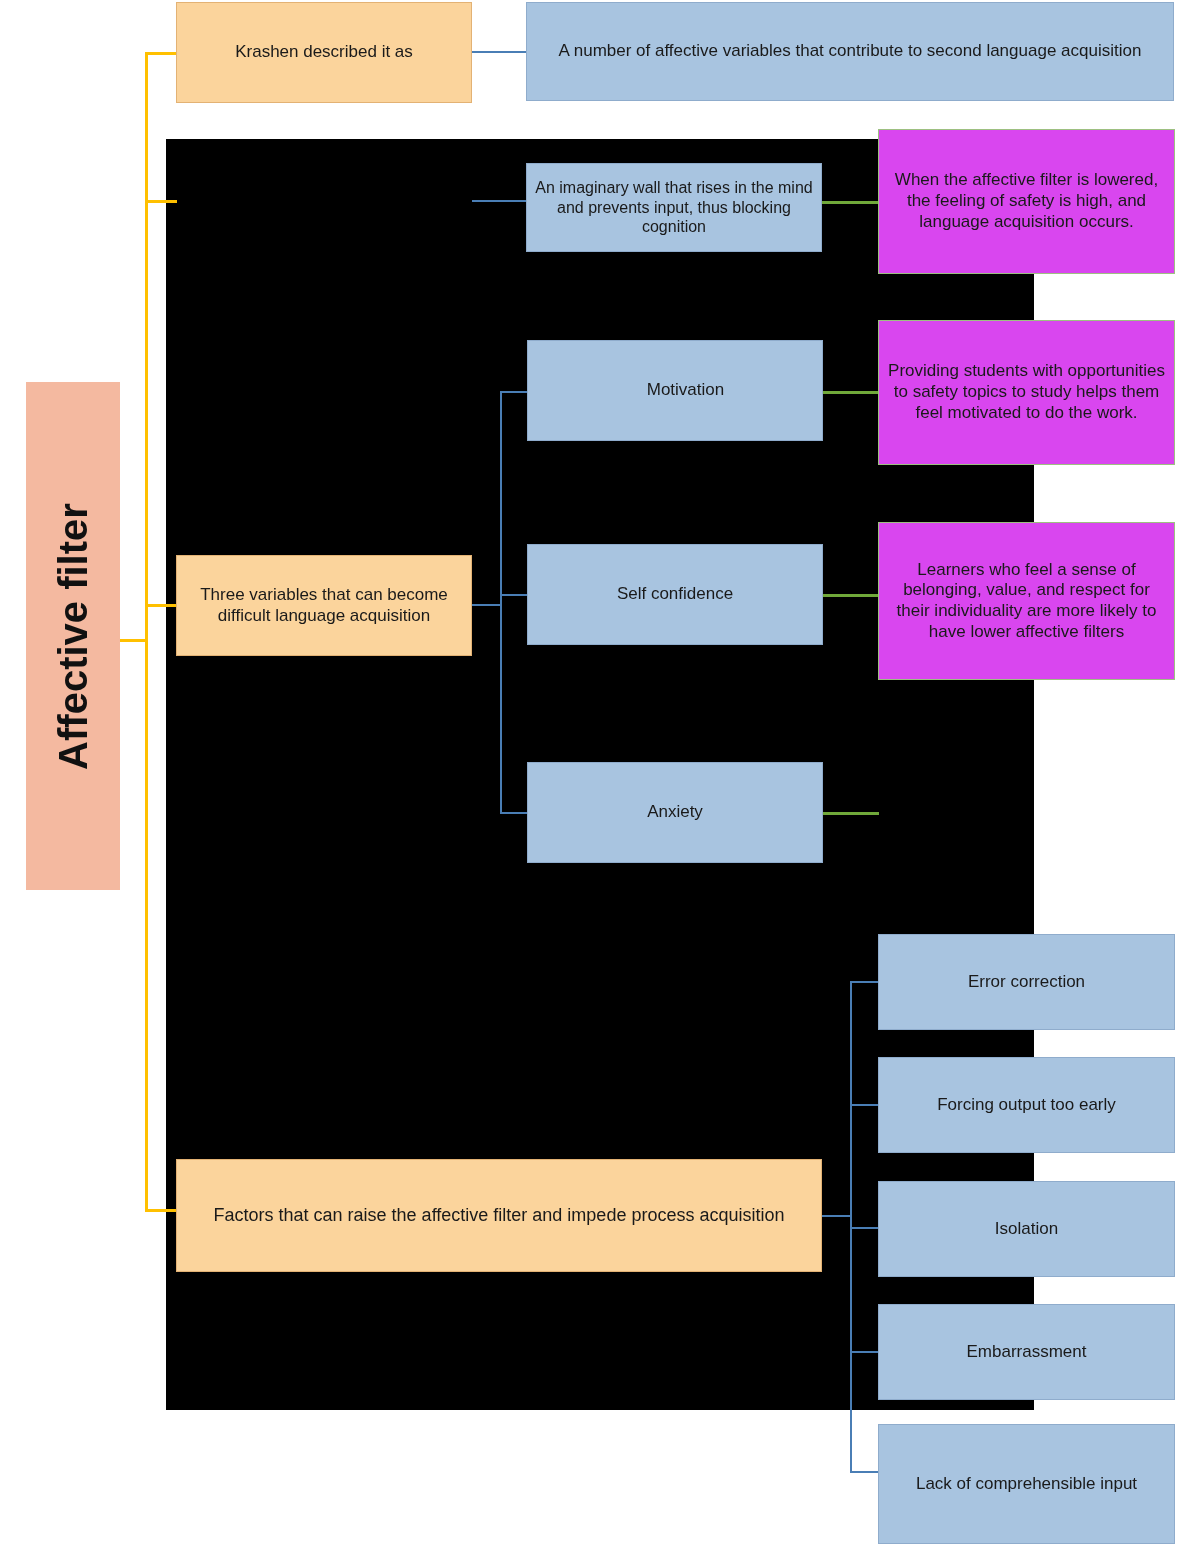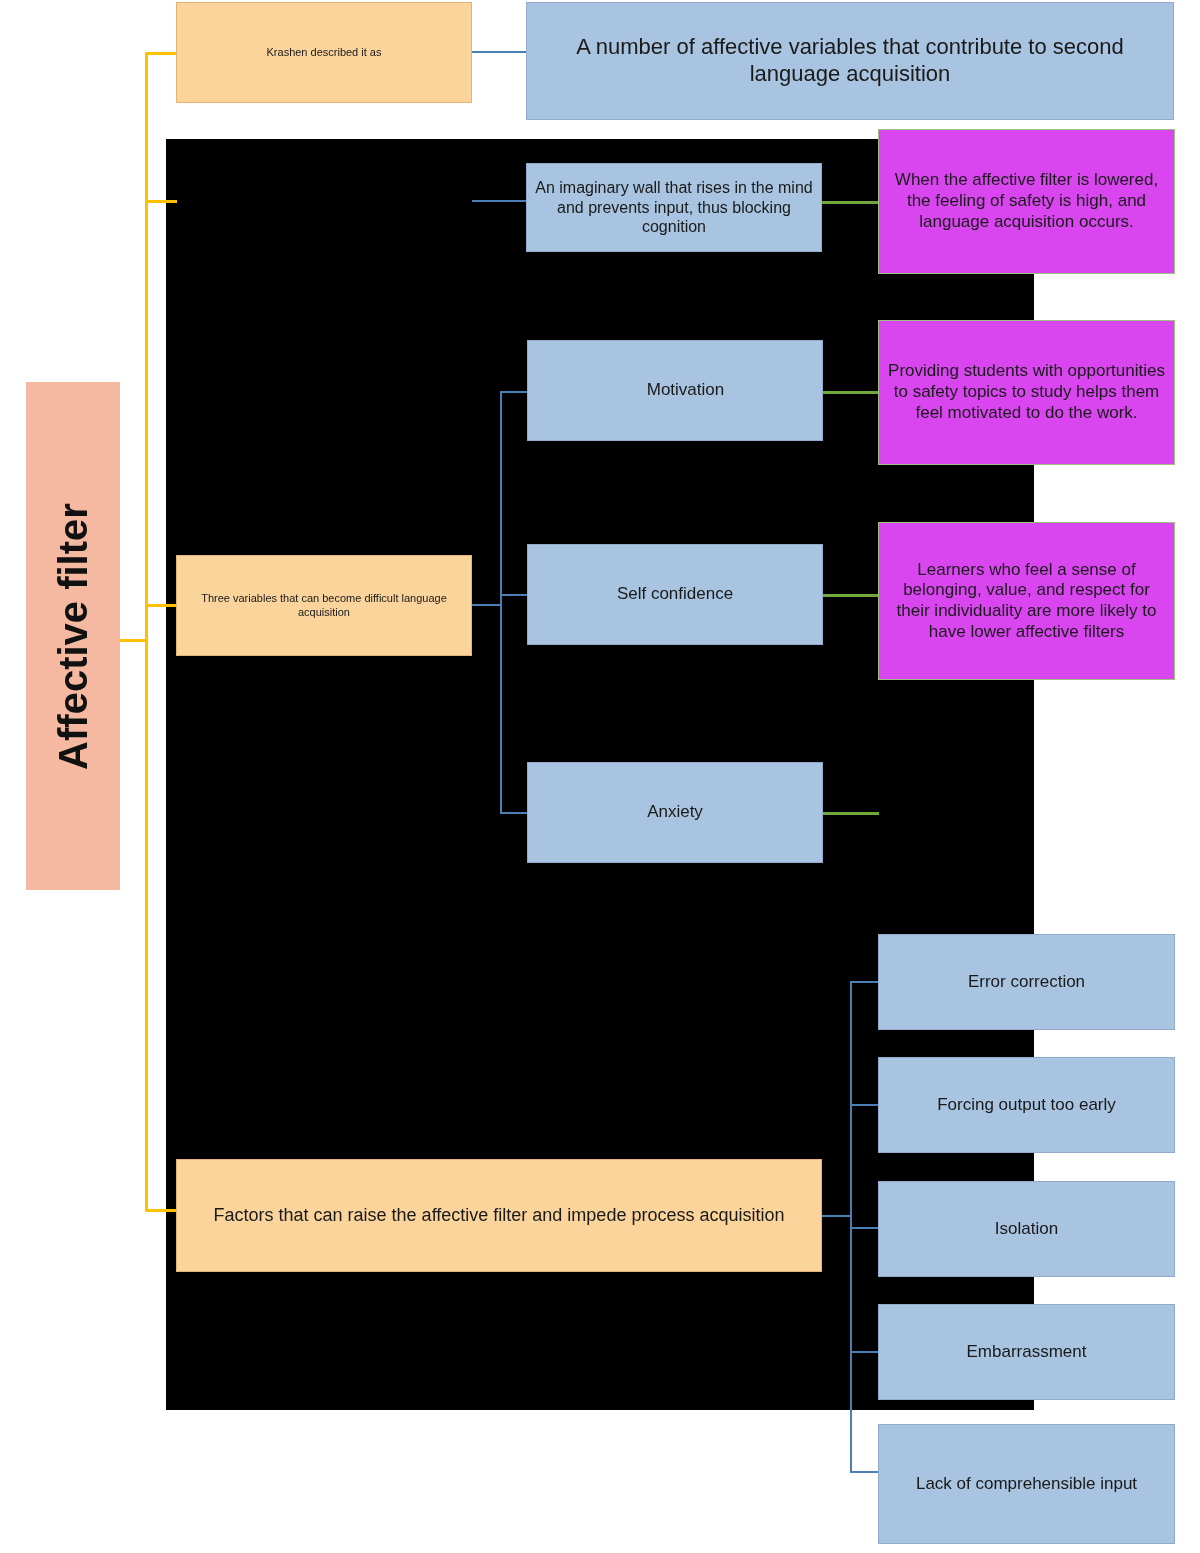--- a/index.html
+++ b/index.html
@@ -23,21 +23,21 @@
     display:flex;
     align-items:center;
     justify-content:center;
     text-align:center;
     color:#1a1a1a;
     line-height:1.22;
     padding:4px 8px;
   }
   .node .txt { display:block; width:100%; }
 
-  .n-orange { background:#fbd49c; border:1px solid #e3b274; font-size:11px; }
+  .n-orange { background:#fbd49c; border:1px solid #e3b274; font-size:17px; }
   .n-blue   { background:#a8c4e0; border:1px solid #8faccc; font-size:17px; }
   .n-green  { background:#d946ef; border:1px solid #9dc081; font-size:17px; }
 
   .root {
     position:absolute;
     background:#f4b9a0;
     display:flex; align-items:center; justify-content:center;
   }
   .root .rtxt {
     transform:rotate(-90deg);
@@ -74,21 +74,21 @@
   <div class="ln ln-y h2" style="left:145px; top:200px; width:32px; height:3px;"></div>
   <div class="ln ln-y h2" style="left:145px; top:604px; width:32px; height:3px;"></div>
   <div class="ln ln-y h2" style="left:145px; top:1209px; width:32px; height:3px;"></div>
 
   <div class="node n-orange" style="left:176px; top:2px; width:296px; height:101px;">
     <span class="txt">Krashen described it as</span>
   </div>
 
   <div class="ln ln-b h2" style="left:472px; top:51px; width:54px; height:2px;"></div>
 
-  <div class="node n-blue" style="left:526px; top:2px; width:648px; height:118px; font-size:22px;">
+  <div class="node n-blue" style="left:526px; top:2px; width:648px; height:99px; font-size:17px;">
     <span class="txt">A number of affective variables that contribute to second language acquisition</span>
   </div>
 
 
   <div class="ln ln-b h2" style="left:472px; top:200px; width:54px; height:2px;"></div>
 
   <div class="node n-blue" style="left:526px; top:163px; width:296px; height:89px; font-size:16px;">
     <span class="txt">An imaginary wall that rises in the mind and prevents input, thus blocking cognition</span>
   </div>
 

